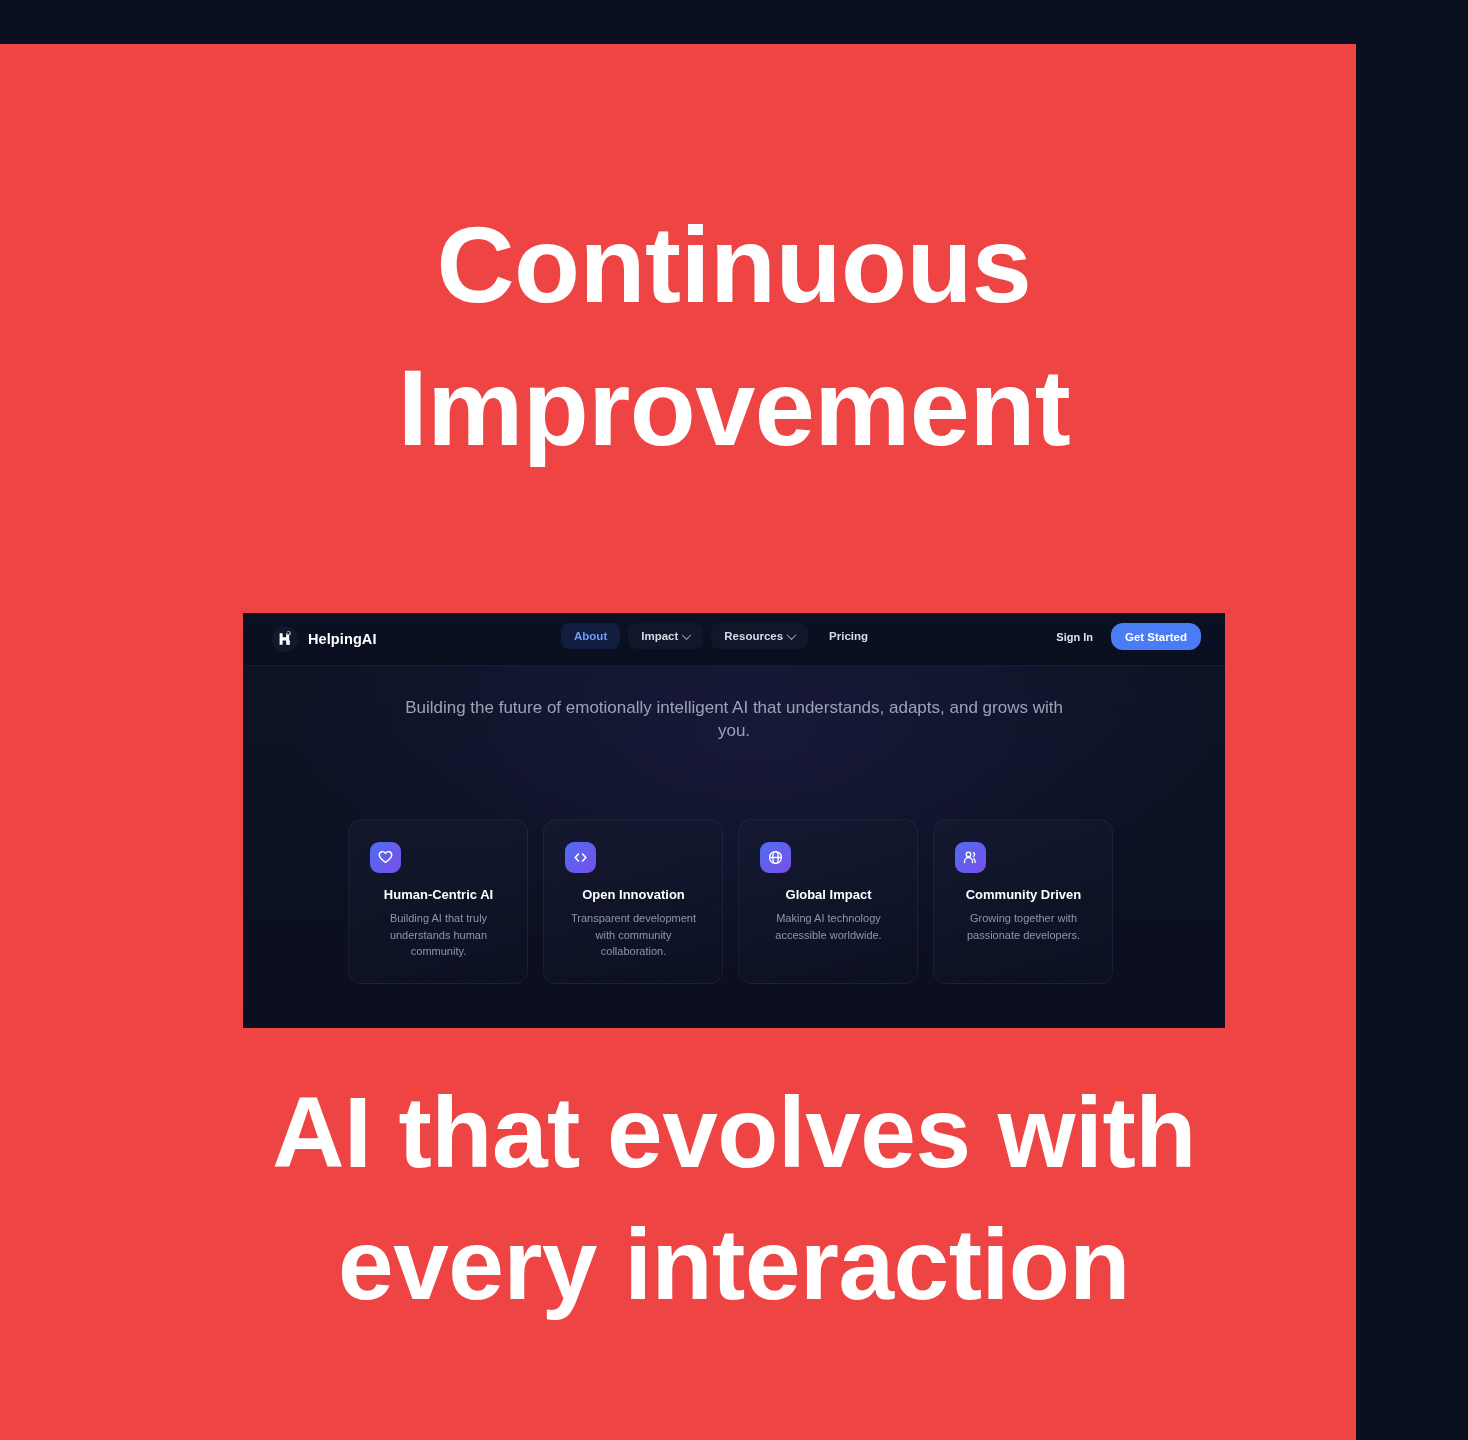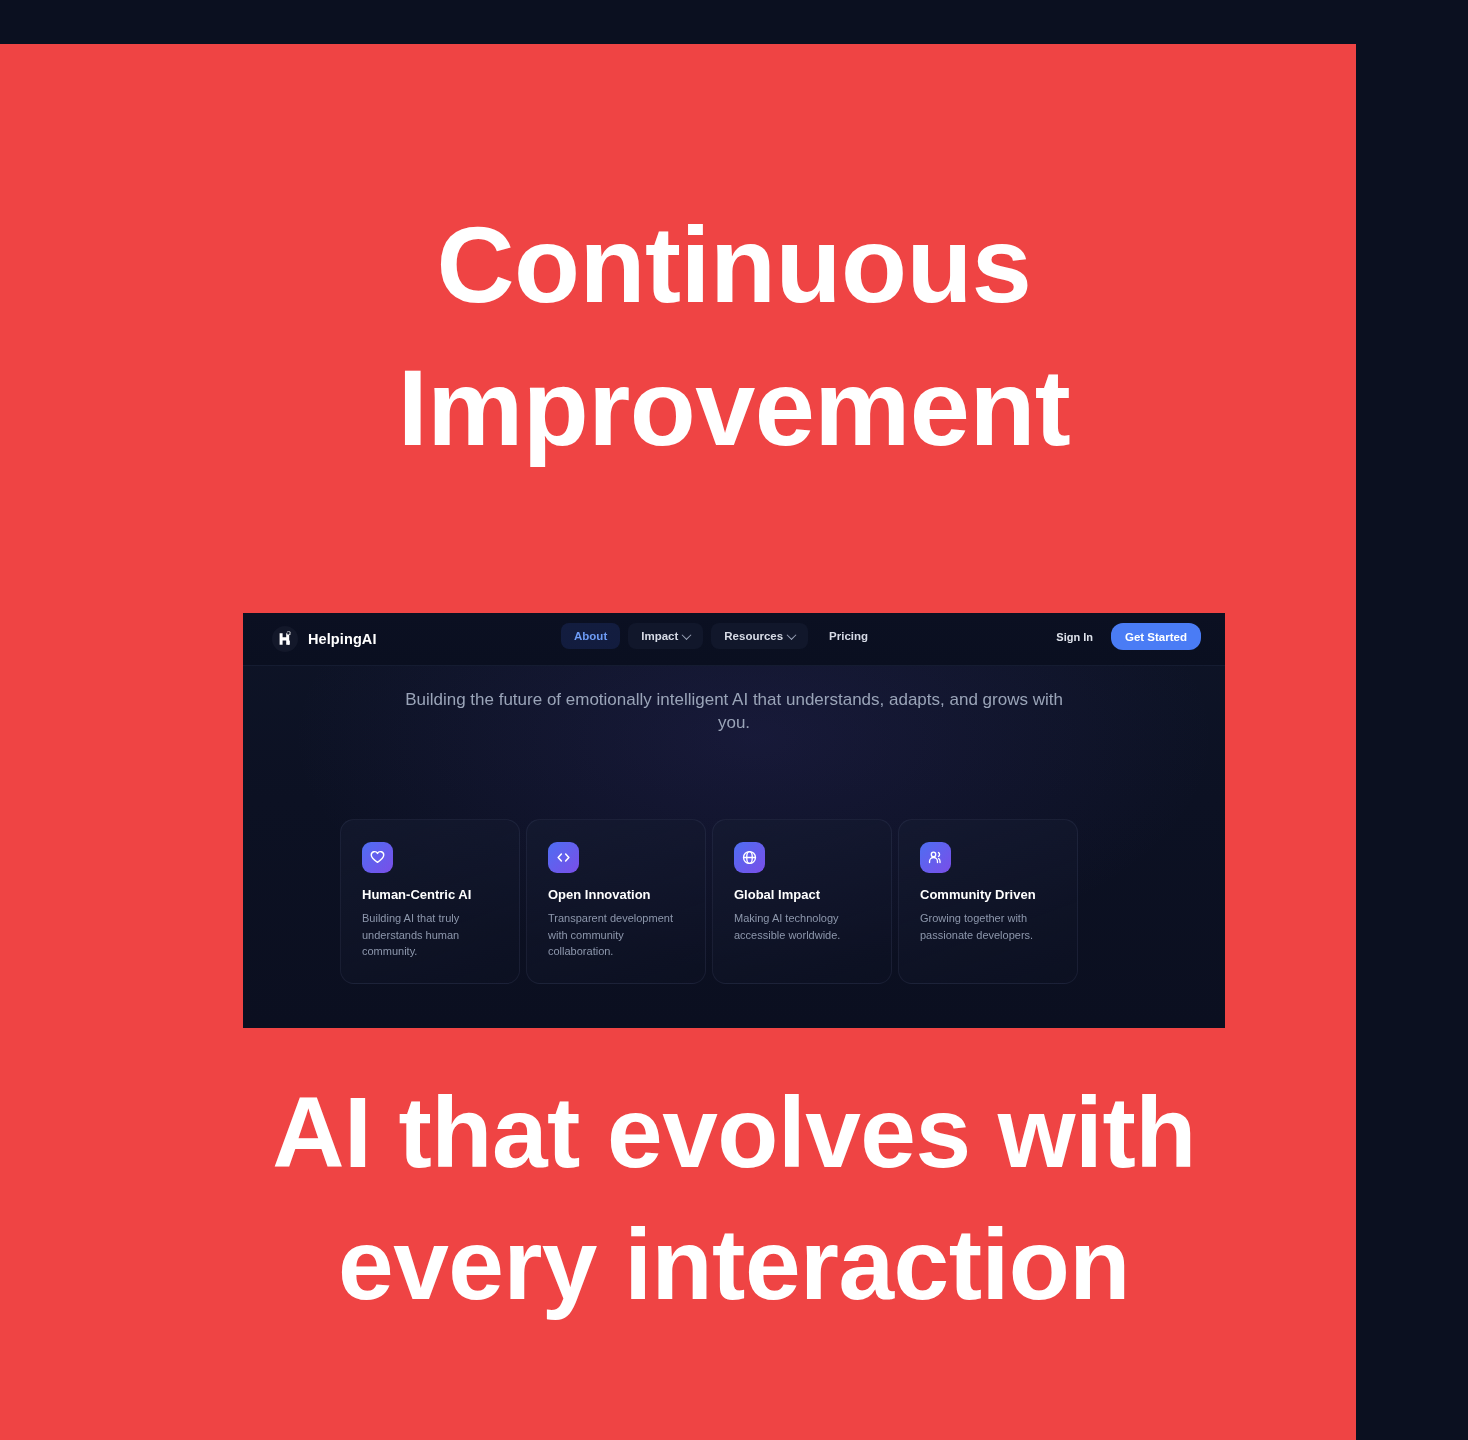--- a/index.html
+++ b/index.html
@@ -155,36 +155,37 @@
     display: flex;
     align-items: center;
     justify-content: center;
     white-space: nowrap;
   }
 
   
   .subtitle {
     position: absolute;
     left: 0;
-    top: 76px;
+    top: 84px;
     width: 982px;
     text-align: center;
     color: #9aa4b8;
     font-size: 17px;
     line-height: 1.35;
     padding: 0 160px;
   }
 
   
   .cards {
     position: absolute;
-    left: 97px;
+    left: 105px;
     top: 206px;
     display: flex;
-    gap: 6px;
+    gap: 15px;
+    text-align: center;
   }
   .card {
     width: 180px;
     height: 165px;
     border-radius: 14px;
     border: 1px solid rgba(125,140,185,0.11);
     background: linear-gradient(160deg, rgba(22,28,50,0.60) 0%, rgba(14,18,36,0.45) 100%);
     padding: 22px 20px 0 21px;
     flex: none;
   }

